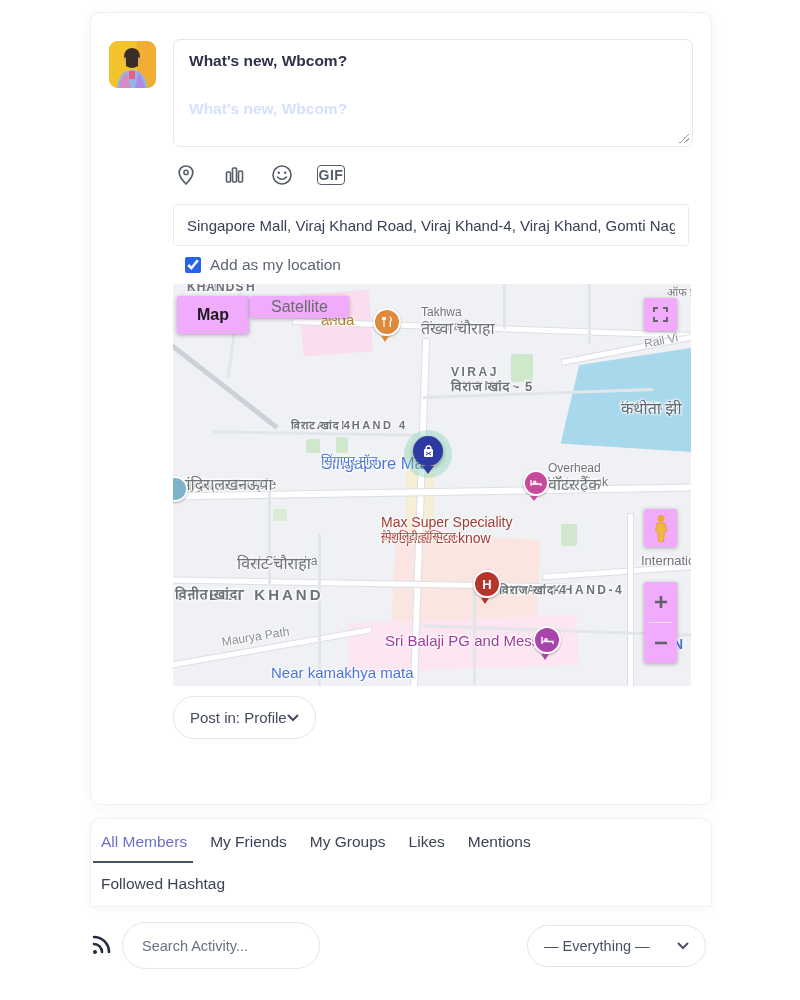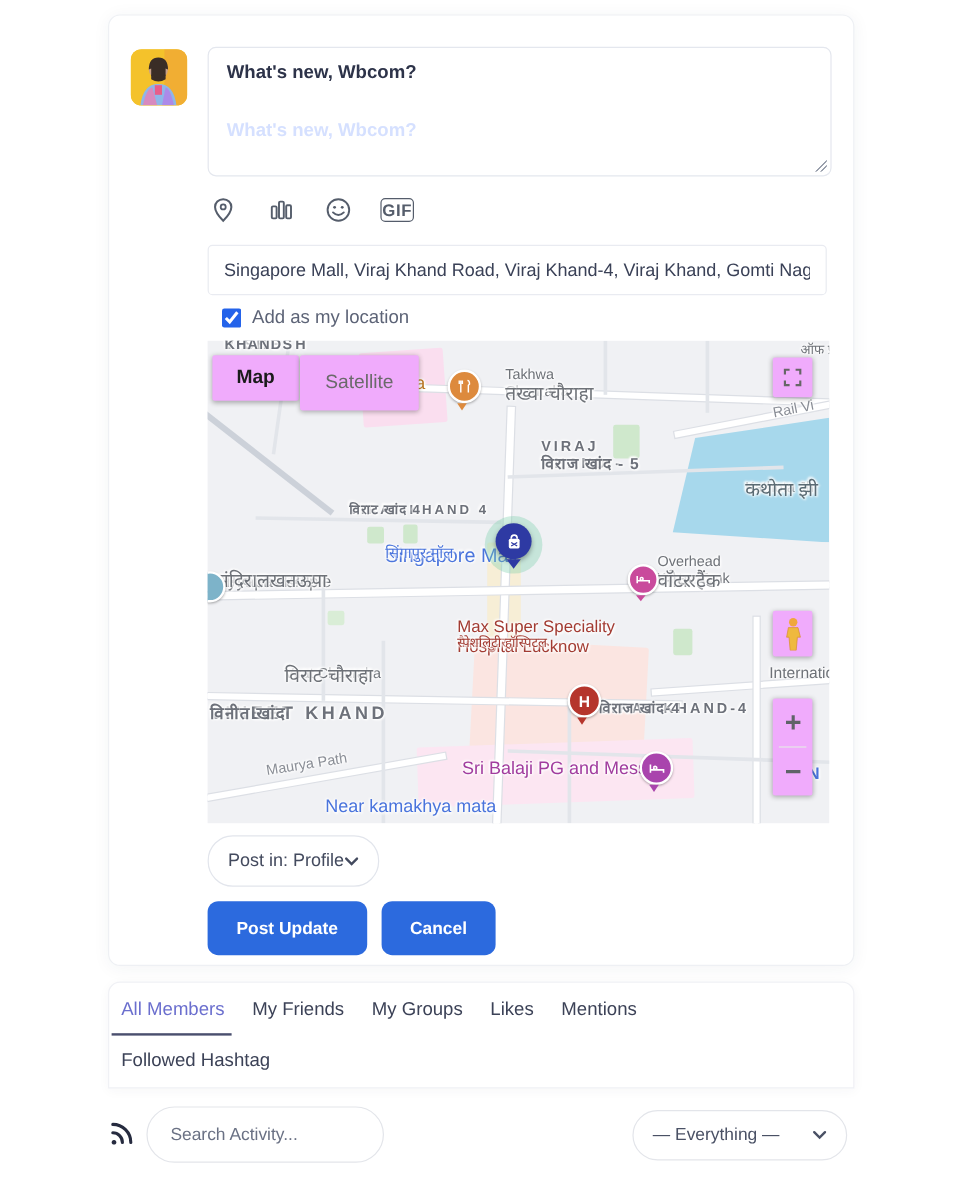--- a/index.html
+++ b/index.html
@@ -310,21 +310,21 @@
         <div class="marker-tail" style="position:relative;left:8px;border-top:6px solid #a944ad;"></div>
       </div>
 
       <div style="left:-11px;top:192px;">
         <div class="marker-circle" style="width:22px;height:22px;background:#7db3c9;position:relative;"></div>
       </div>
 
       <div class="mbtn" style="left:4px;top:12px;width:72px;height:38px;">
         <span class="map-btn-label" style="font-weight:700;color:#1b1b1b;">Map</span>
       </div>
-      <div class="mbtn" style="left:77px;top:12px;width:99px;height:46px;">
+      <div class="mbtn" style="left:77px;top:12px;width:99px;height:22px;">
         <span class="map-btn-label" style="color:#6a6a6a;">Satellite</span>
       </div>
       <div class="mbtn" style="left:471px;top:14px;width:33px;height:33px;">
         <svg width="15" height="15" viewBox="0 0 15 15" fill="none" stroke="#666" stroke-width="2">
             <path d="M1 5 V1 H5 M10 1 H14 V5 M14 10 V14 H10 M5 14 H1 V10"></path>
           </svg>
       </div>
       <div class="mbtn" style="left:471px;top:225px;width:33px;height:38px;">
         <svg width="16" height="28" viewBox="0 0 16 28">
             <circle cx="8" cy="4.5" r="3.5" fill="#f0a73c"></circle>
@@ -346,24 +346,20 @@
       </div>
     </div>
 
     <div class="abs postin">
       <span>Post in: Profile</span>
       <svg width="12" height="8" viewBox="0 0 12 8" fill="none" stroke="#434a5e" stroke-width="2" stroke-linecap="round">
           <path d="M1.5 1.5 L6 6 L10.5 1.5"></path>
         </svg>
     </div>
 
-    <div class="abs btn-row">
-      <button class="btn">Post Update</button>
-      <button class="btn">Cancel</button>
-    </div>
   </div>
 
   <div class="abs tabs-card">
     <div class="abs tabs-row">
       <span class="tab active">All Members</span>
       <span class="tab">My Friends</span>
       <span class="tab">My Groups</span>
       <span class="tab">Likes</span>
       <span class="tab">Mentions</span>
     </div>

